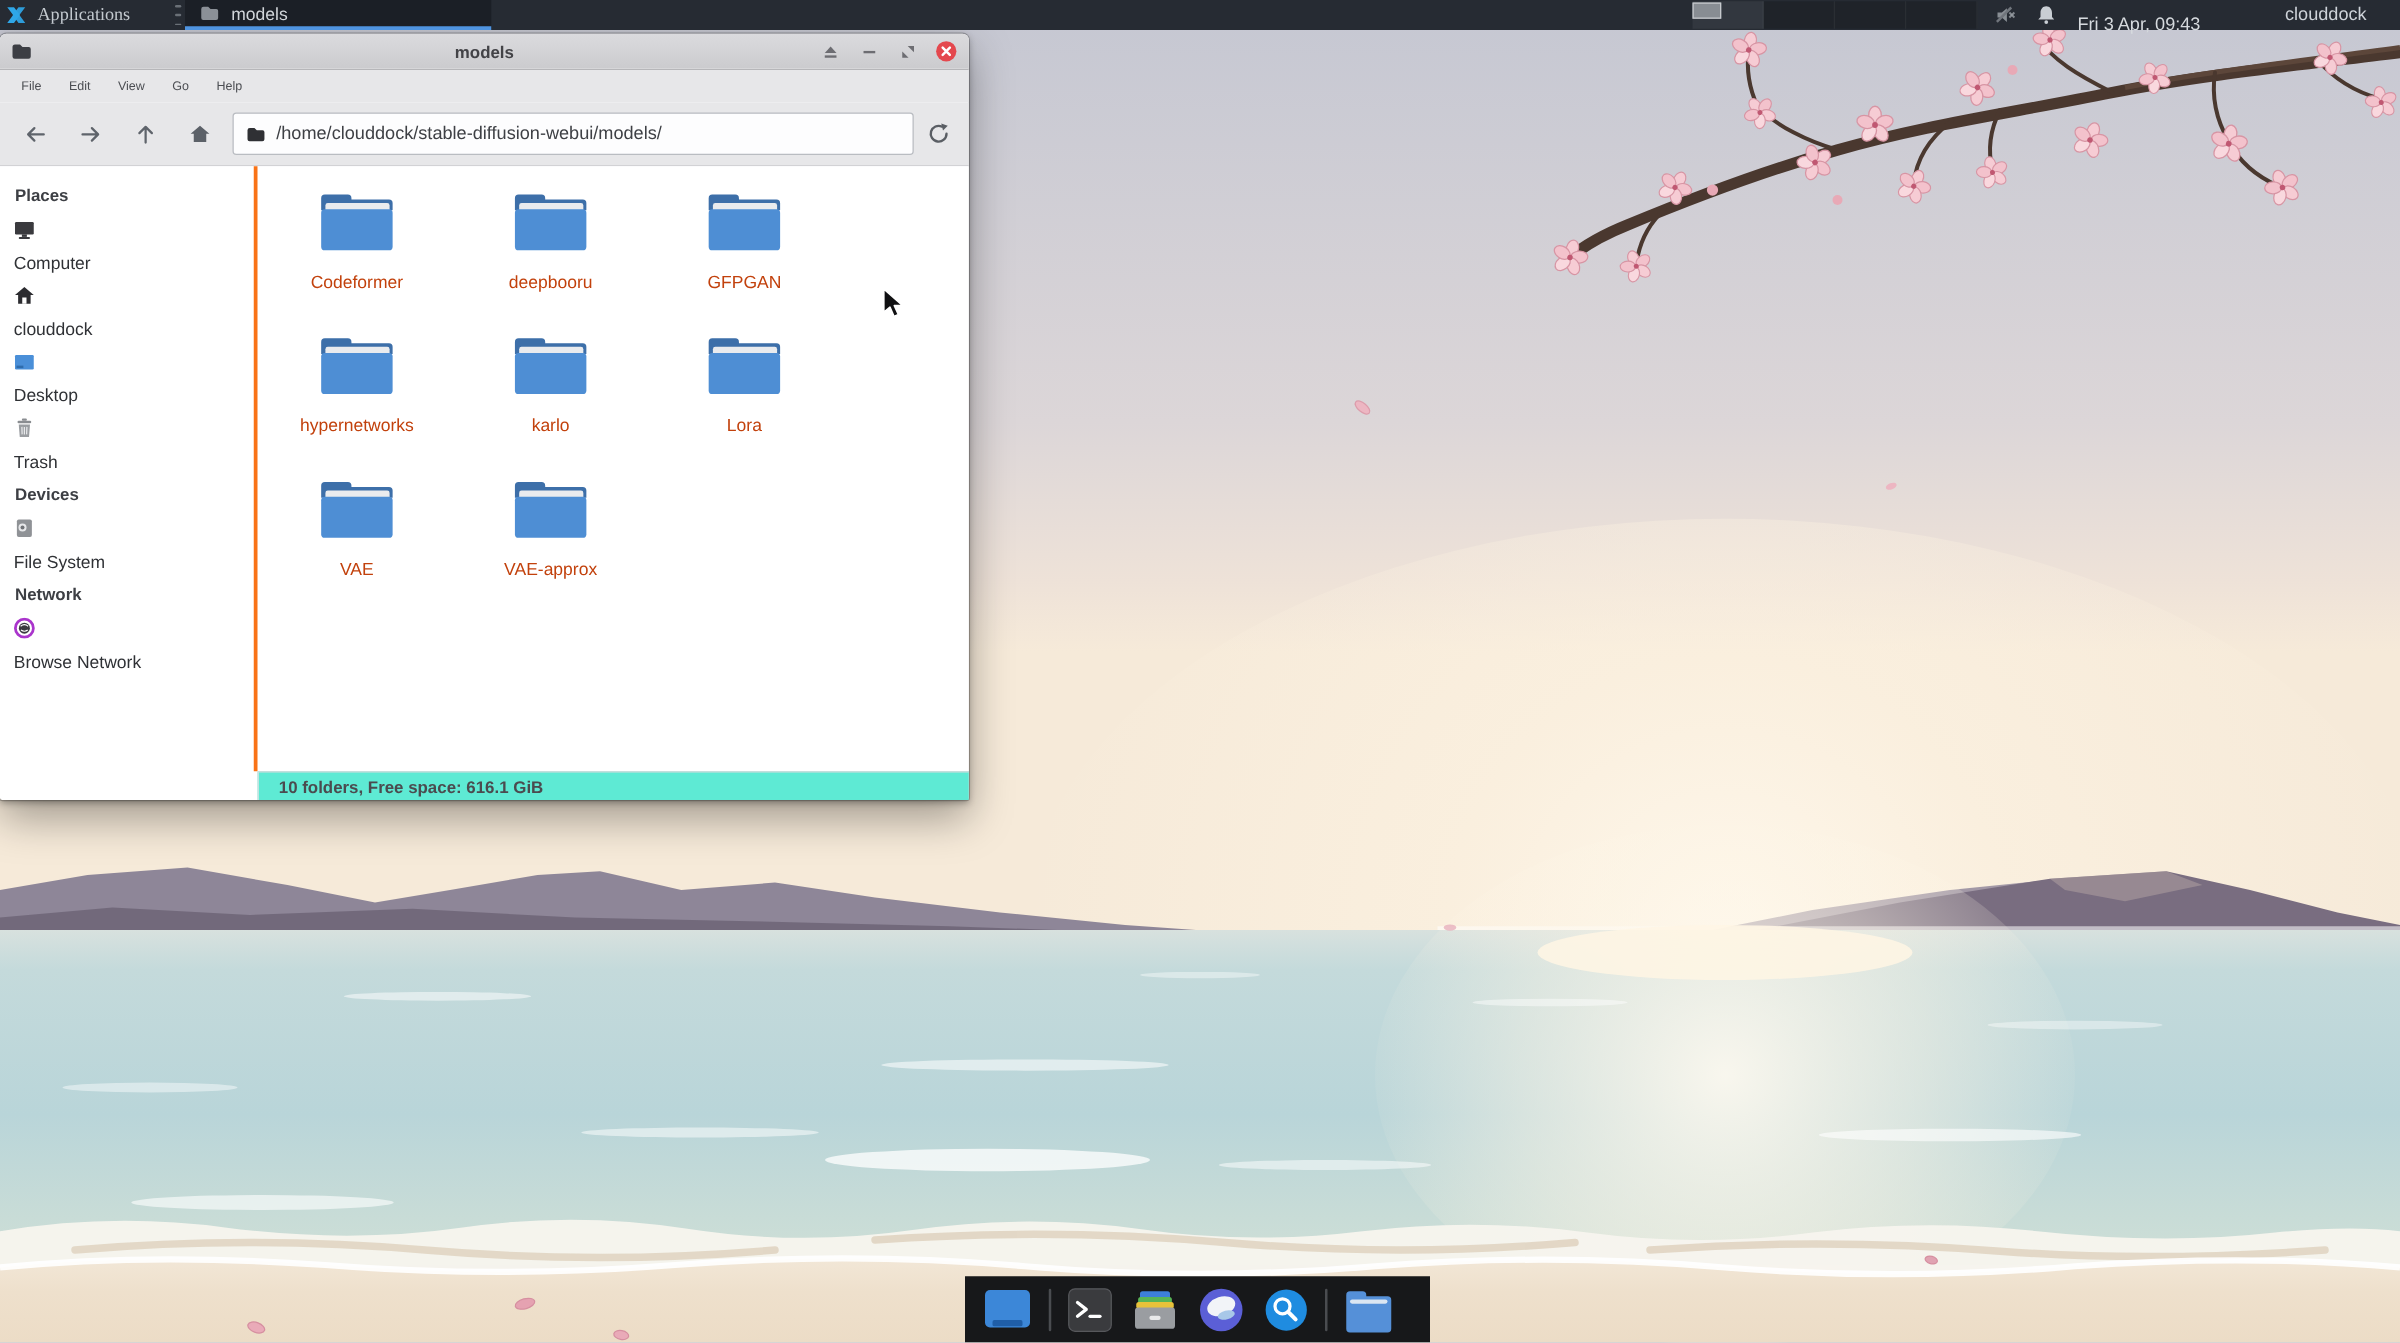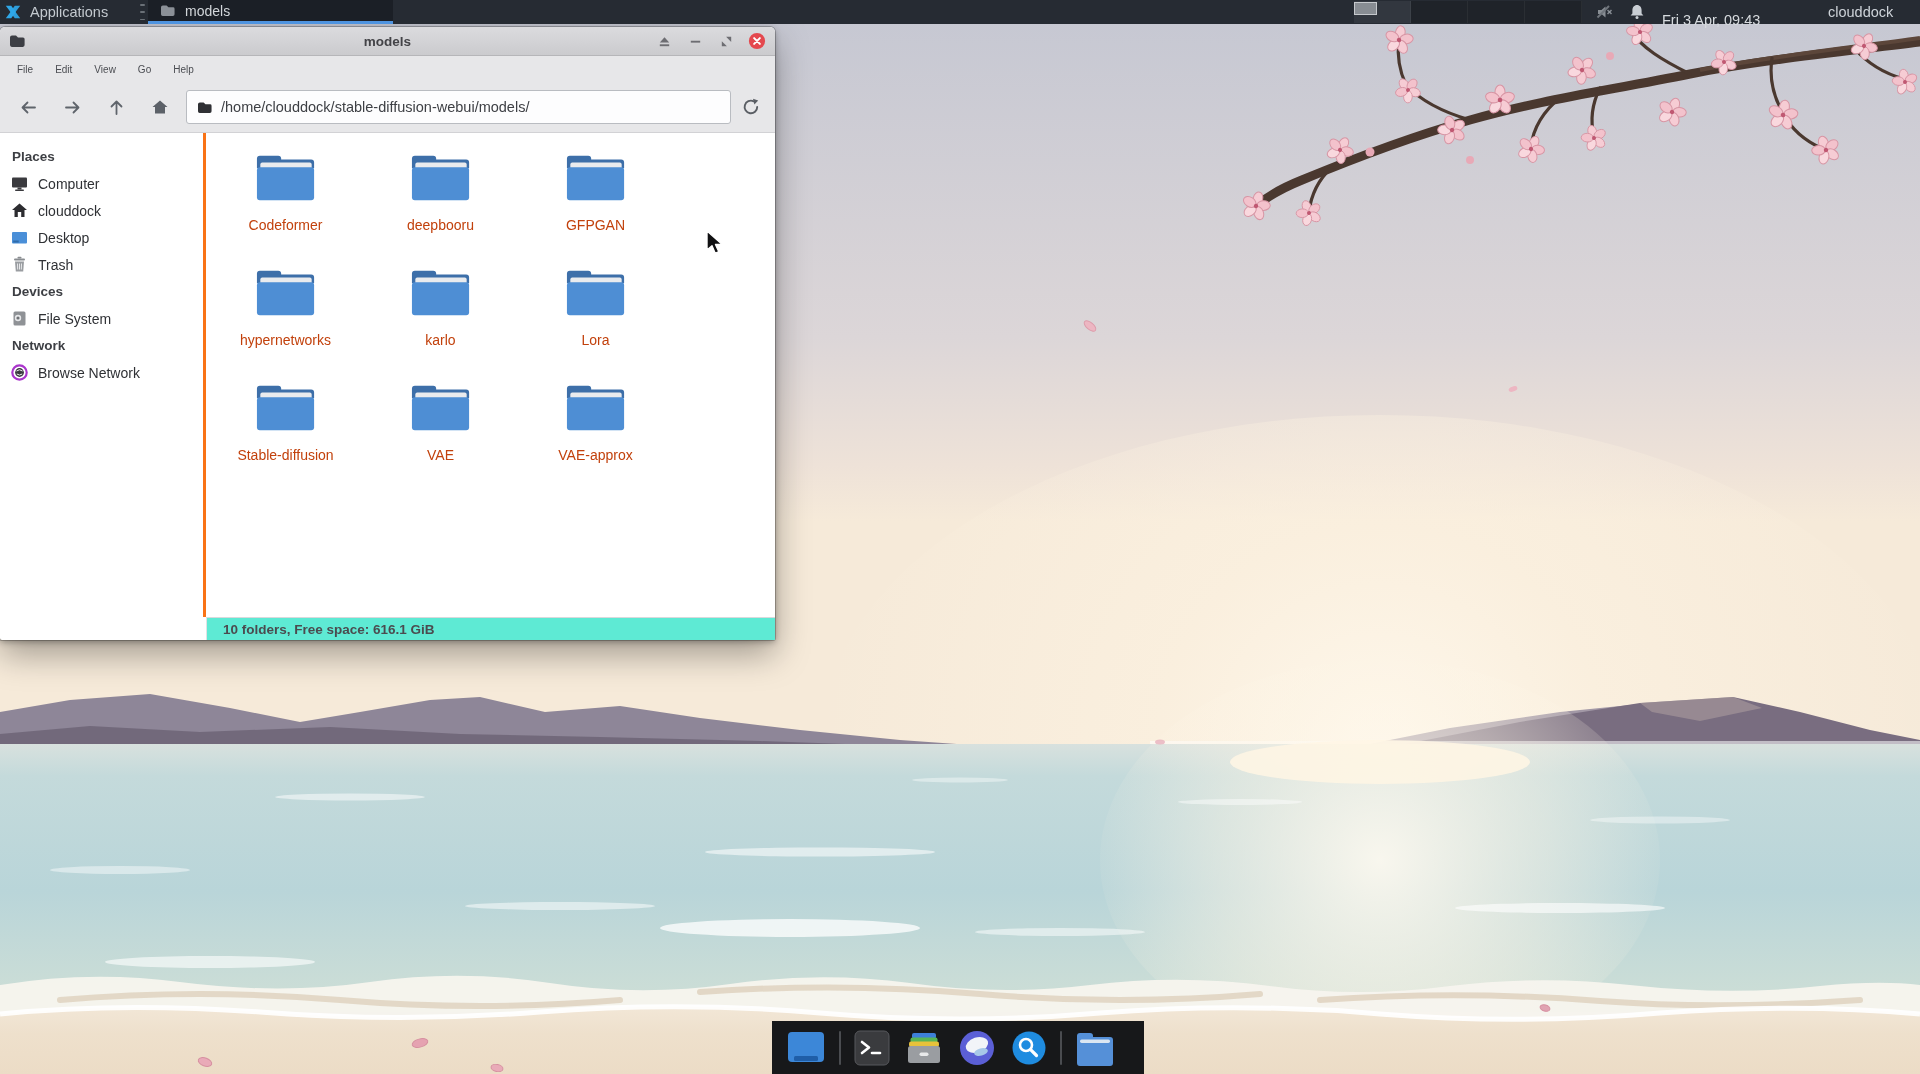--- a/index.html
+++ b/index.html
@@ -7,21 +7,21 @@
     width:1920px;height:1074px;position:relative;overflow:hidden;
     font-family:"Liberation Sans","DejaVu Sans",sans-serif;
     background:#cfd2da;
   }
   svg{display:block}
   
   #wallpaper{position:absolute;inset:0;z-index:0;}
   
   #panel{position:absolute;top:0;left:0;width:1920px;height:24px;background:#262b33;z-index:40;color:#c6cbd1;}
   #panel .apps{position:absolute;left:0;top:0;height:24px;display:flex;align-items:center;gap:8px;padding:0 10px 0 4px;cursor:default;}
-  #panel .apps span{font-size:14.5px;color:#c3c9cf;}
+  #panel .apps span{font-size:14.5px;color:#c3c9cf;font-family:Liberation Serif, serif;}
   .panel-handle{position:absolute;left:138px;top:4px;width:8px;height:16px;display:flex;flex-direction:column;justify-content:space-between;align-items:center;}
   .panel-handle i{width:5px;height:1.5px;background:#6a7077;border-radius:1px;}
   .task-btn{position:absolute;left:148px;top:0;width:245px;height:24px;background:#1b1f26;box-sizing:border-box;
     border-bottom:3px solid #4f94e0;display:flex;align-items:center;gap:10px;padding-left:12px;}
   .task-btn span{font-size:14px;color:#d2d6da;}
   .pager{position:absolute;left:1354px;top:1px;width:228px;height:22px;display:flex;}
   .pager .ws{width:57px;height:22px;box-sizing:border-box;border-right:1px solid rgba(255,255,255,.05);background:rgba(0,0,0,.18);position:relative;}
   .pager .ws.active{background:rgba(255,255,255,.06);}
   .pager .mini{position:absolute;left:0;top:1px;width:23px;height:13px;background:#888d93;border:1px solid #c6c9cd;box-sizing:border-box;}
   .tray-icon{position:absolute;top:3px;width:18px;height:18px;}
@@ -41,21 +41,21 @@
   .toolbar{height:50px;background:#e7e7e9;border-bottom:1px solid #d2d2d5;display:flex;align-items:center;padding:0 8px 0 13px;flex:0 0 auto;}
   .nav-btn{width:30px;height:30px;display:flex;align-items:center;justify-content:center;border-radius:3px;}
   .nav-btn + .nav-btn{margin-left:14px;}
   .path-entry{margin-left:11px;flex:1;height:34px;background:#fdfdfe;border:1px solid #b9bcc1;border-radius:3px;
     display:flex;align-items:center;gap:9px;padding:0 10px;box-sizing:border-box;}
   .path-entry span{font-size:14.5px;color:#3e4045;white-space:nowrap;}
   .reload-btn{width:32px;height:30px;display:flex;align-items:center;justify-content:center;margin-left:4px;}
   .content{flex:1;display:flex;min-height:0;background:#fff;}
   .sidebar{width:206px;flex:0 0 auto;border-right:3px solid #f97316;padding-top:10px;box-sizing:border-box;}
   .side-header{font-size:13.5px;font-weight:bold;color:#3d3f44;padding:6px 0 6px 12px;}
-  .side-item{display:flex;align-items:flex-end;gap:10px;padding:5px 0 5px 11px;}
+  .side-item{display:flex;align-items:flex-start;gap:10px;padding:5px 0 5px 11px;flex-direction:column;}
   .side-item span{font-size:14px;color:#2f3135;}
   .files{flex:1;padding:16px 0 0 2px;display:grid;grid-template-columns:repeat(3,155px);grid-auto-rows:115px;align-content:start;}
   .file-cell{display:flex;flex-direction:column;align-items:center;}
   .file-cell .label{margin-top:12px;font-size:14px;color:#c2410c;}
   .statusbar{height:22px;flex:0 0 auto;margin-left:206px;background:#5eead4;border-top:1px solid #d9d9dc;border-left:1px solid #e2e2e5;
     display:flex;align-items:center;padding-left:16px;font-size:13.5px;color:#4b4b4f;font-weight:bold;}
   
   #dock{position:absolute;left:772px;top:1021px;width:372px;height:53px;background:#17181a;z-index:30;
     display:flex;align-items:center;gap:11px;padding:0 12px;box-sizing:border-box;}
   .dock-sep{width:2px;height:34px;background:#4a4c50;border-radius:1px;flex:0 0 auto;}
@@ -418,28 +418,20 @@
             <rect x="2" y="17" width="59" height="34" rx="3" fill="#4e8ed4"></rect>
           </svg>
         <div class="label">Lora</div>
       </div>
       <div class="file-cell">
         <svg width="62" height="56" viewBox="0 0 64 54">
             <path d="M5,5 h19 a3,3 0 0 1 3,3 v1 h31 a3,3 0 0 1 3,3 v6 H2 V8 a3,3 0 0 1 3,-3 Z" fill="#3d6fa9"></path>
             <rect x="5.5" y="12" width="53" height="8" rx="2" fill="#e9ebee"></rect>
             <rect x="2" y="17" width="59" height="34" rx="3" fill="#4e8ed4"></rect>
           </svg>
-        <div class="label">Stable-diffusion</div>
-      </div>
-      <div class="file-cell">
-        <svg width="62" height="56" viewBox="0 0 64 54">
-            <path d="M5,5 h19 a3,3 0 0 1 3,3 v1 h31 a3,3 0 0 1 3,3 v6 H2 V8 a3,3 0 0 1 3,-3 Z" fill="#3d6fa9"></path>
-            <rect x="5.5" y="12" width="53" height="8" rx="2" fill="#e9ebee"></rect>
-            <rect x="2" y="17" width="59" height="34" rx="3" fill="#4e8ed4"></rect>
-          </svg>
         <div class="label">VAE</div>
       </div>
       <div class="file-cell">
         <svg width="62" height="56" viewBox="0 0 64 54">
             <path d="M5,5 h19 a3,3 0 0 1 3,3 v1 h31 a3,3 0 0 1 3,3 v6 H2 V8 a3,3 0 0 1 3,-3 Z" fill="#3d6fa9"></path>
             <rect x="5.5" y="12" width="53" height="8" rx="2" fill="#e9ebee"></rect>
             <rect x="2" y="17" width="59" height="34" rx="3" fill="#4e8ed4"></rect>
           </svg>
         <div class="label">VAE-approx</div>
       </div>

